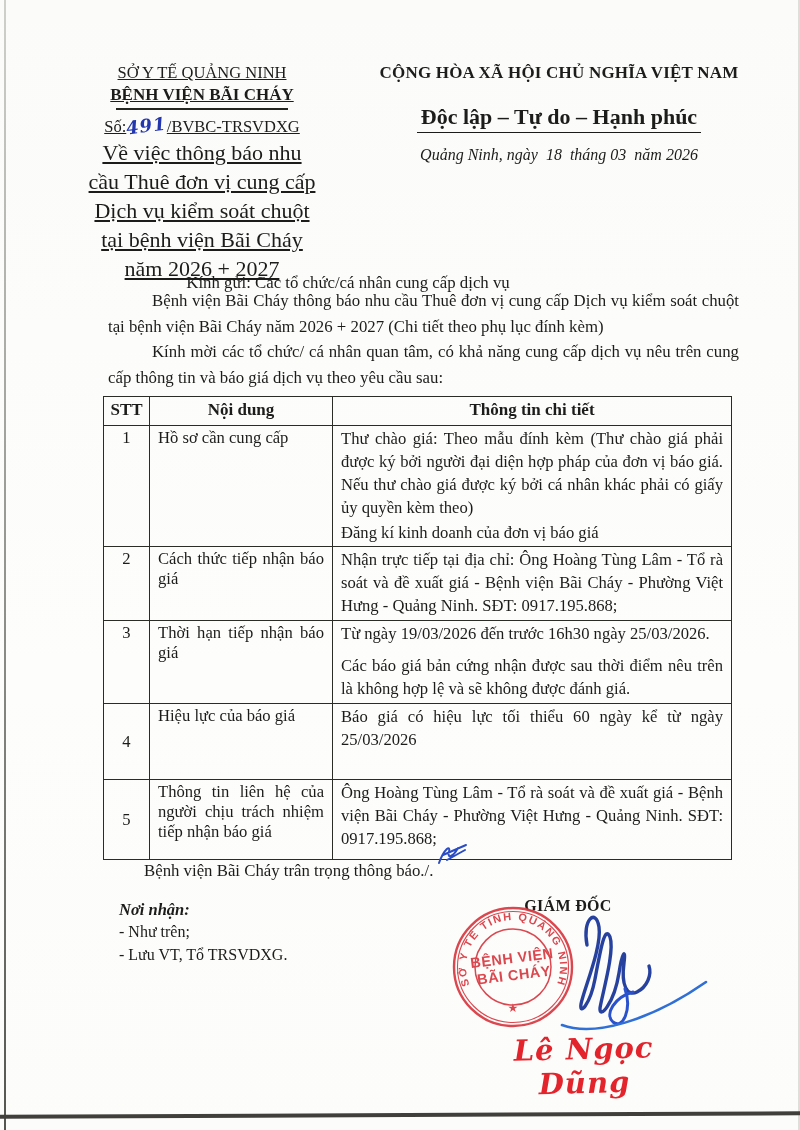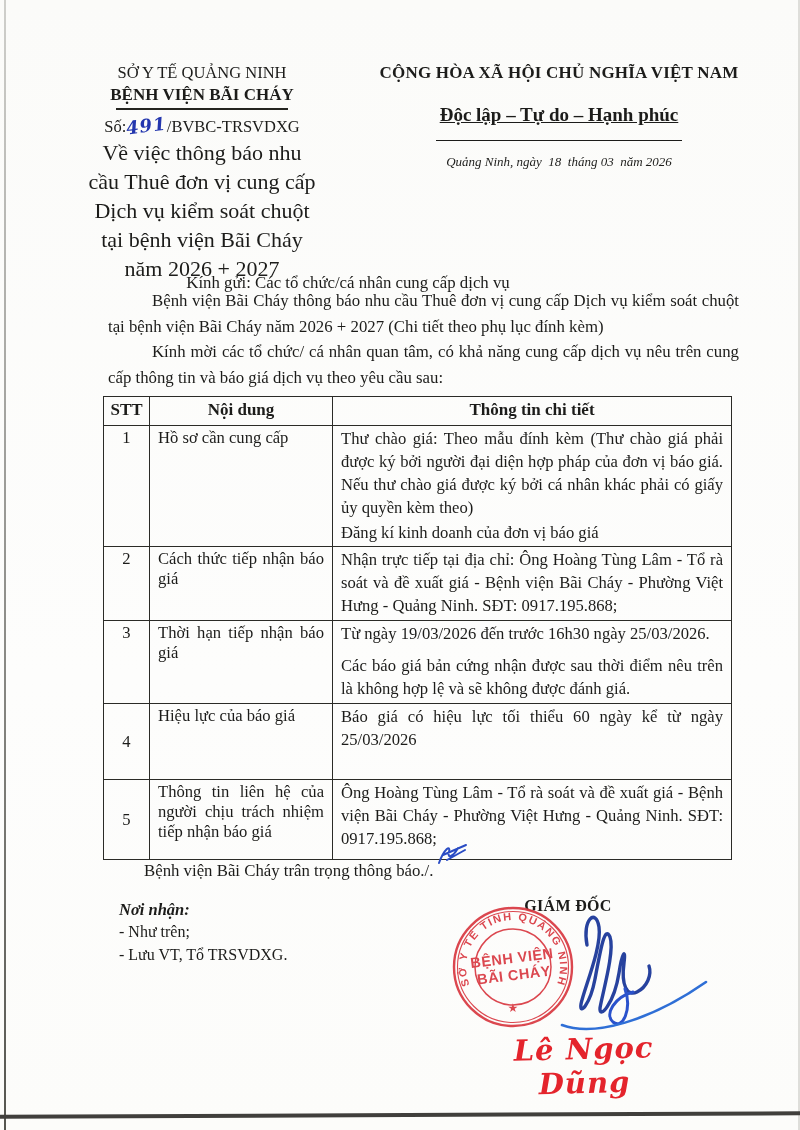--- a/index.html
+++ b/index.html
@@ -9,33 +9,33 @@
     font-family:"Liberation Serif",serif;color:#1c1c1a;
   }
   
   .edge-left{position:absolute;left:4px;top:0;width:2px;height:100%;
     background:linear-gradient(180deg,#cfcfcb 0%,#9a9a96 45%,#55554f 100%);}
   .edge-right{position:absolute;right:0;top:0;width:2px;height:100%;background:#dededa;}
   .edge-bottom{position:absolute;left:-4px;top:1113px;width:810px;height:4px;
     background:#403f3c;transform:rotate(-0.25deg);}
 
   
-  .hdr-left{position:absolute;left:86px;top:62px;width:232px;text-align:center;line-height:1.32;}
+  .hdr-left{position:absolute;left:86px;top:62px;width:232px;text-align:center;line-height:1.32;text-decoration:underline;}
   .hdr-left .agency{font-size:16.5px;}
   .hdr-left .org{font-size:17px;font-weight:bold;}
   .org-rule{width:172px;height:2px;background:#24241f;margin:2px auto 4px auto;}
   .doc-no{font-size:16.5px;}
   .doc-no .hand{color:#2336ae;font-family:"DejaVu Serif",serif;font-style:italic;
     font-weight:bold;display:inline-block;transform:rotate(-7deg);font-size:18px;letter-spacing:1px;}
   .subject{font-size:22px;margin-top:0;}
   .hdr-right{position:absolute;left:345px;top:63px;width:428px;text-align:center;}
   .national{font-size:17px;font-weight:bold;letter-spacing:.2px;}
-  .motto{display:inline-block;font-size:19px;font-weight:bold;margin-top:3px;
-    border-bottom:1.7px solid #1c1c1a;padding:0 4px 14px 4px;text-decoration:underline;}
-  .dateline{font-size:13px;font-style:italic;margin-top:13px;white-space:pre-wrap;}
+  .motto{display:inline-block;font-size:22px;font-weight:bold;margin-top:3px;
+    border-bottom:1.7px solid #1c1c1a;padding:0 4px 2px 4px;}
+  .dateline{font-size:16px;font-style:italic;margin-top:13px;white-space:pre-wrap;}
 
   
   .salutation{position:absolute;left:88px;top:273px;width:520px;text-align:center;font-size:16.8px;}
   .body-paras{position:absolute;left:88px;top:288px;width:631px;margin-left:20px;}
   .body-paras p{margin:0;font-size:16.8px;line-height:1.52;text-align:justify;text-indent:44px;}
 
   
   table.doc{position:absolute;left:103px;top:396px;width:628px;border-collapse:collapse;
     font-size:16.6px;table-layout:fixed;}
   table.doc col.c1{width:46px;} table.doc col.c2{width:183px;} table.doc col.c3{width:399px;}

